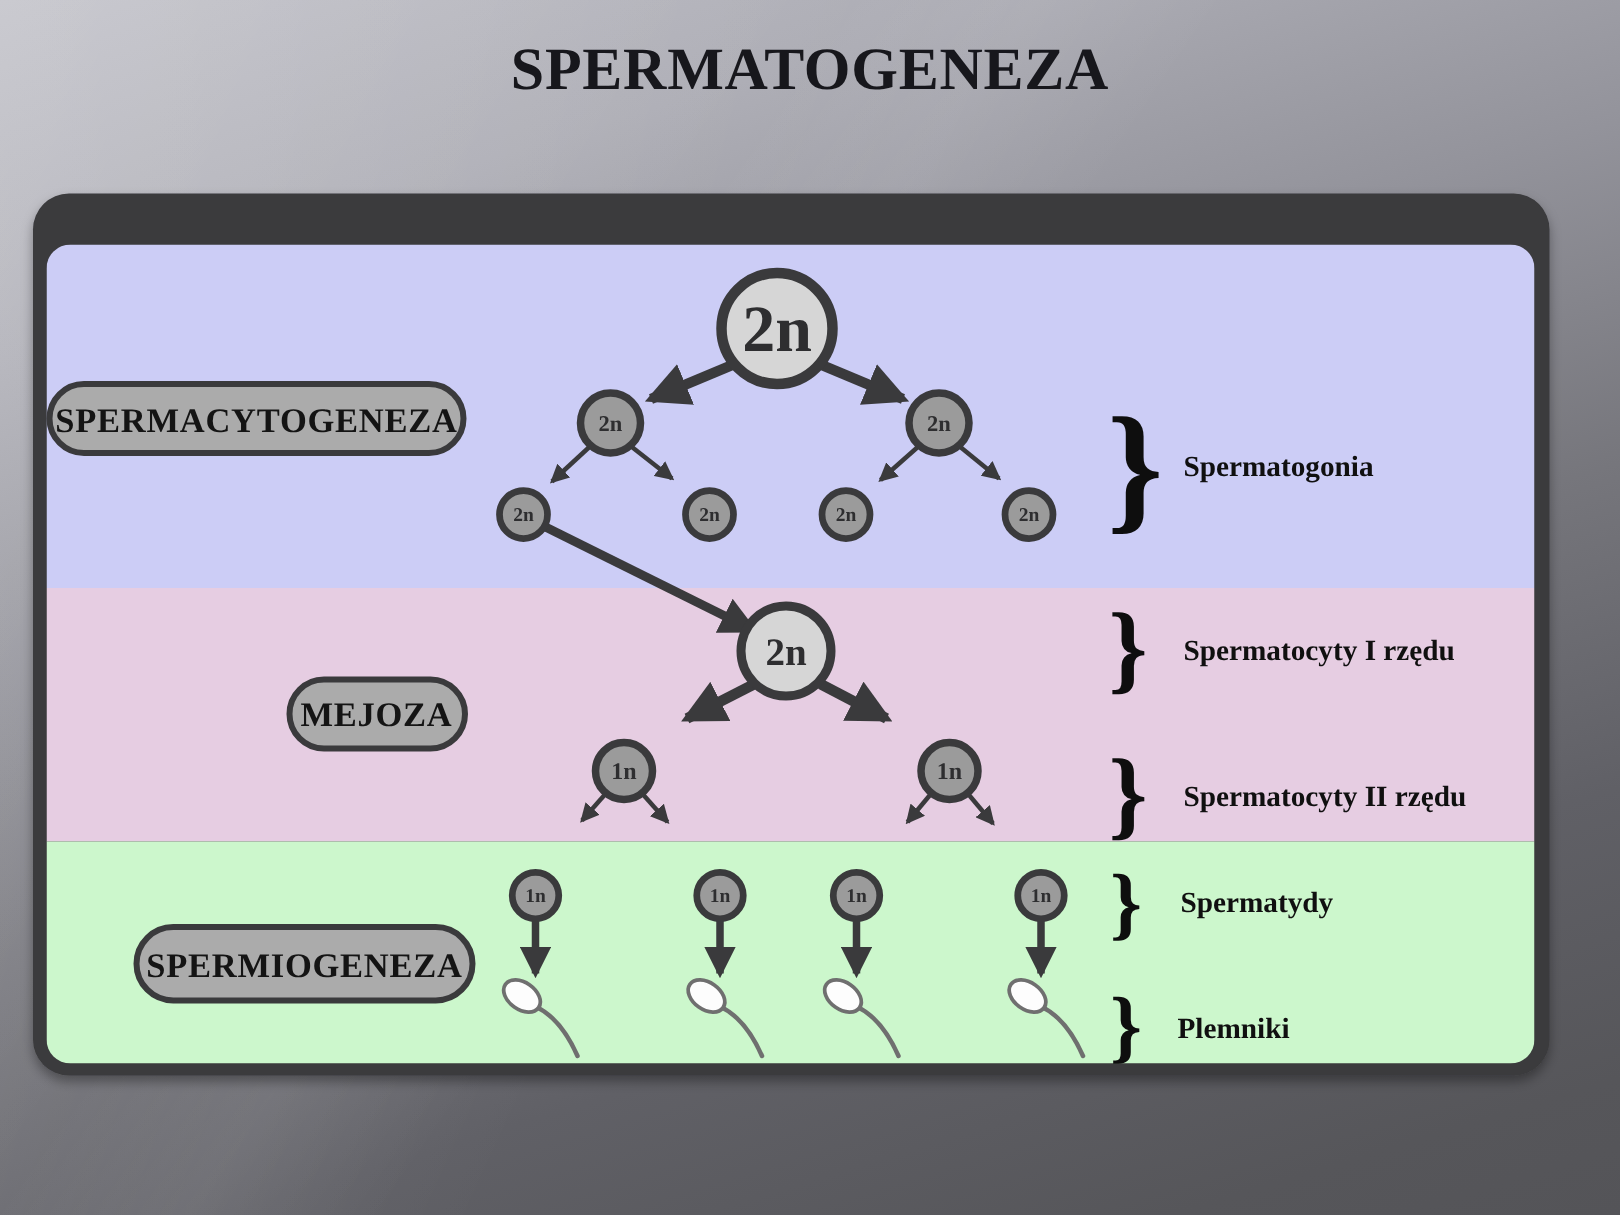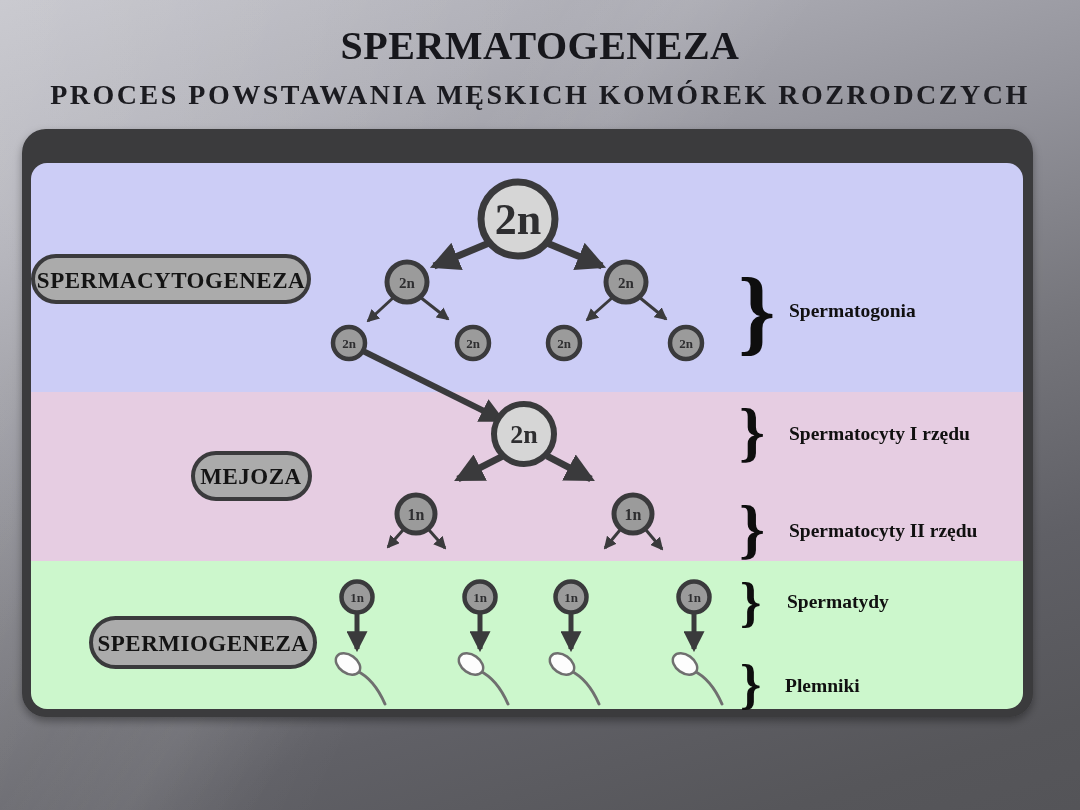--- a/index.html
+++ b/index.html
@@ -29,21 +29,20 @@
   .cell{stroke:#3a3a3c;}
   .sperm-head{fill:#fdfdfd;stroke:#6f6f6f;stroke-width:2.5;}
   .sperm-tail{fill:none;stroke:#6f6f6f;stroke-width:3;stroke-linecap:round;}
 </style>
 </head>
 <body>
 
 <div class="stage">
 
   <div class="title">SPERMATOGENEZA</div>
-  <div class="subtitle">PROCES POWSTAWANIA MĘSKICH KOMÓREK ROZRODCZYCH</div>
 
   <svg class="diagram" width="1080" height="810" viewBox="0 0 1080 810">
     <defs>
       <marker id="ah" viewBox="0 0 10 10" refX="8.5" refY="5" markerWidth="4.2" markerHeight="4.2" orient="auto-start-reverse">
         <path d="M0,0 L10,5 L0,10 z" fill="#3a3a3c"></path>
       </marker>
       <clipPath id="innerClip">
           <rect x="31" y="163" width="992" height="546" rx="16"></rect>
         </clipPath>
       <filter id="ds" x="-5%" y="-5%" width="110%" height="112%">

